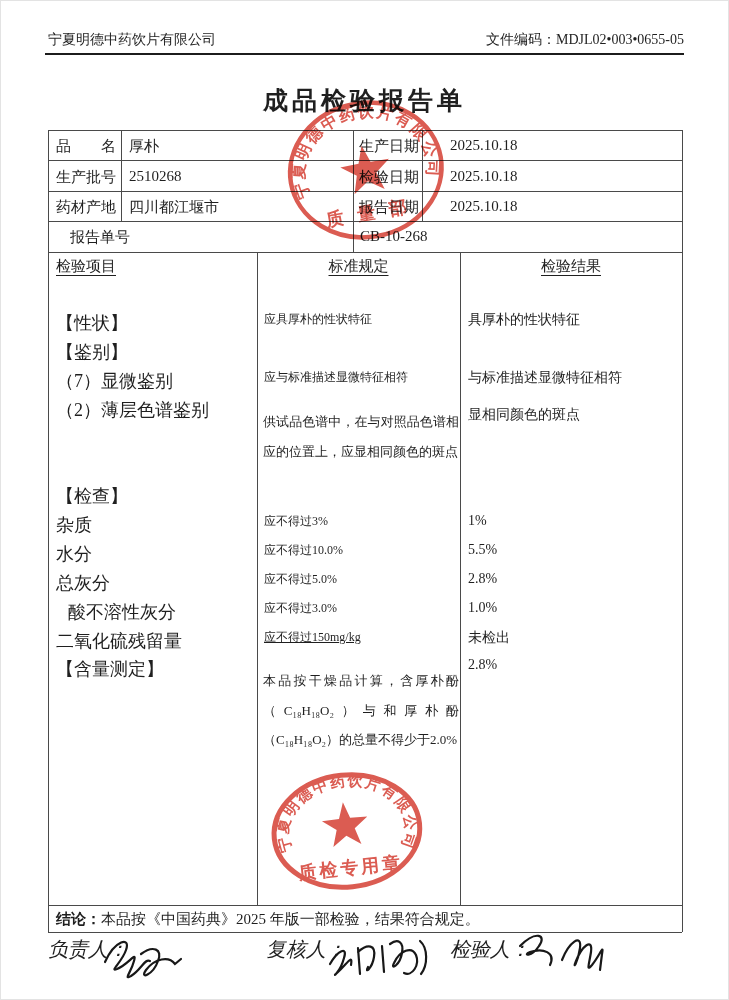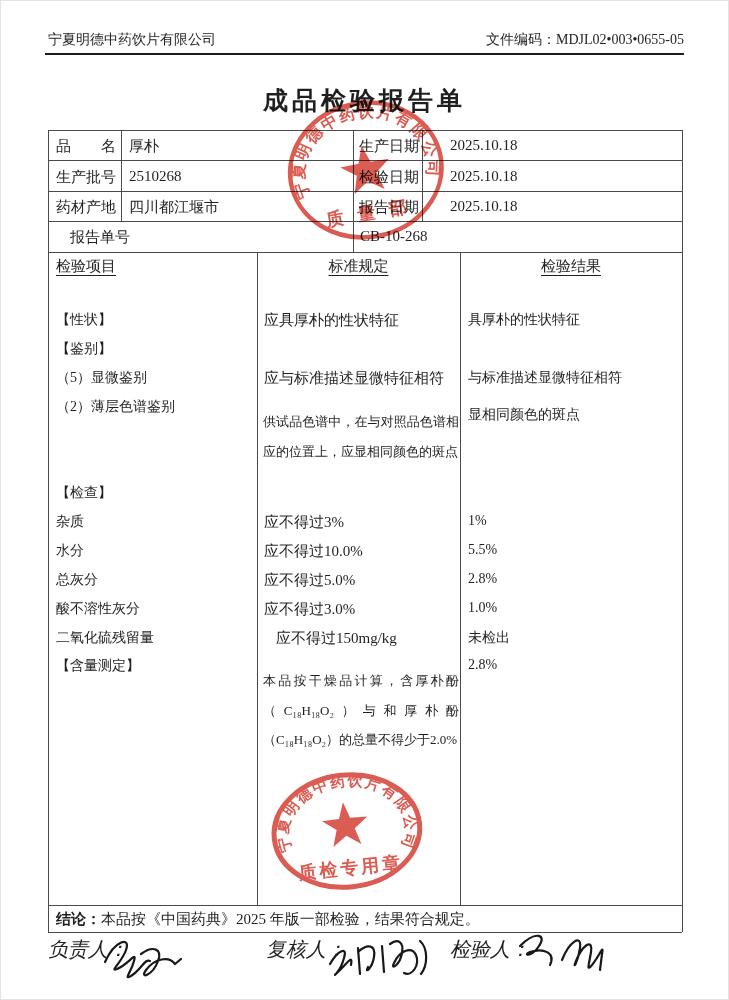--- a/index.html
+++ b/index.html
@@ -7,22 +7,22 @@
         font-family:"Liberation Serif","DejaVu Serif",serif;color:#1f1f1f;
         box-shadow:inset 0 0 0 1px #e3e3e3;}
   .abs{position:absolute;white-space:nowrap;}
   .hline{position:absolute;height:1px;background:#4a4a4a;}
   .vline{position:absolute;width:1px;background:#4a4a4a;}
   .hdr{font-size:14px;}
   .title{font-size:25px;font-weight:bold;letter-spacing:4px;text-align:center;width:729px;}
   .lbl{font-size:15px;}
   .val{font-size:15px;}
   .colhead{font-size:15px;text-decoration:underline;text-underline-offset:4px;}
-  .item{font-size:14px;}
-  .std{font-size:15px;}
+  .item{font-size:18px;}
+  .std{font-size:12px;}
   .wrapcell{white-space:normal;line-height:29.5px;text-align:justify;margin-top:12px;}
   .res{font-size:14px;}
   .concl{font-size:15px;}
   .siglbl{font-size:20px;font-style:italic;}
   .stamp{position:absolute;mix-blend-mode:multiply;opacity:0.88;}
   .sig{position:absolute;}
 </style>
 </head>
 <body>
 
@@ -66,38 +66,38 @@
 
   <div class="abs lbl" style="left:56px;top:228px;margin-left:14px;">报告单号</div>
   <div class="abs val" style="left:360px;top:228px;">CB-10-268</div>
 
   <div class="abs colhead" style="left:56px;top:257px;">检验项目</div>
   <div class="abs colhead" style="left:257px;top:257px;width:203px;text-align:center;">标准规定</div>
   <div class="abs colhead" style="left:460px;top:257px;width:222px;text-align:center;">检验结果</div>
 
   <div class="abs item" style="left:56px;top:311px;">【性状】</div>
   <div class="abs item" style="left:56px;top:340px;">【鉴别】</div>
-  <div class="abs item" style="left:56px;top:369px;">（5）显微鉴别</div>
+  <div class="abs item" style="left:56px;top:369px;">（7）显微鉴别</div>
   <div class="abs item" style="left:56px;top:398px;">（2）薄层色谱鉴别</div>
   <div class="abs item" style="left:56px;top:484px;">【检查】</div>
   <div class="abs item" style="left:56px;top:513px;">杂质</div>
   <div class="abs item" style="left:56px;top:542px;">水分</div>
   <div class="abs item" style="left:56px;top:571px;">总灰分</div>
-  <div class="abs item" style="left:56px;top:600px;font-family:Liberation Serif, serif;">酸不溶性灰分</div>
+  <div class="abs item" style="left:68px;top:600px;font-family:Liberation Serif, serif;">酸不溶性灰分</div>
   <div class="abs item" style="left:56px;top:629px;">二氧化硫残留量</div>
   <div class="abs item" style="left:56px;top:657px;">【含量测定】</div>
 
   <div class="abs std" style="left:264px;top:311px;">应具厚朴的性状特征</div>
   <div class="abs std" style="left:264px;top:369px;">应与标准描述显微特征相符</div>
   <div class="abs std wrapcell" style="left:263px;top:395px;width:196px;font-size:13px;">供试品色谱中，在与对照品色谱相应的位置上，应显相同颜色的斑点</div>
   <div class="abs std" style="left:264px;top:513px;">应不得过3%</div>
   <div class="abs std" style="left:264px;top:542px;">应不得过10.0%</div>
   <div class="abs std" style="left:264px;top:571px;">应不得过5.0%</div>
   <div class="abs std" style="left:264px;top:600px;">应不得过3.0%</div>
-  <div class="abs std" style="left:276px;top:629px;">应不得过150mg/kg</div>
+  <div class="abs std" style="left:264px;top:629px;text-decoration:underline;">应不得过150mg/kg</div>
   <div class="abs std wrapcell" style="left:263px;top:654px;width:196px;font-size:13px;">本品按干燥品计算，含厚朴酚（C₁₈H₁₈O₂）与和厚朴酚（C₁₈H₁₈O₂）的总量不得少于2.0%</div>
 
   <div class="abs res" style="left:468px;top:311px;">具厚朴的性状特征</div>
   <div class="abs res" style="left:468px;top:369px;">与标准描述显微特征相符</div>
   <div class="abs res" style="left:468px;top:406px;text-align:center;">显相同颜色的斑点</div>
   <div class="abs res" style="left:468px;top:513px;">1%</div>
   <div class="abs res" style="left:468px;top:542px;">5.5%</div>
   <div class="abs res" style="left:468px;top:571px;">2.8%</div>
   <div class="abs res" style="left:468px;top:600px;">1.0%</div>
   <div class="abs res" style="left:468px;top:629px;">未检出</div>

